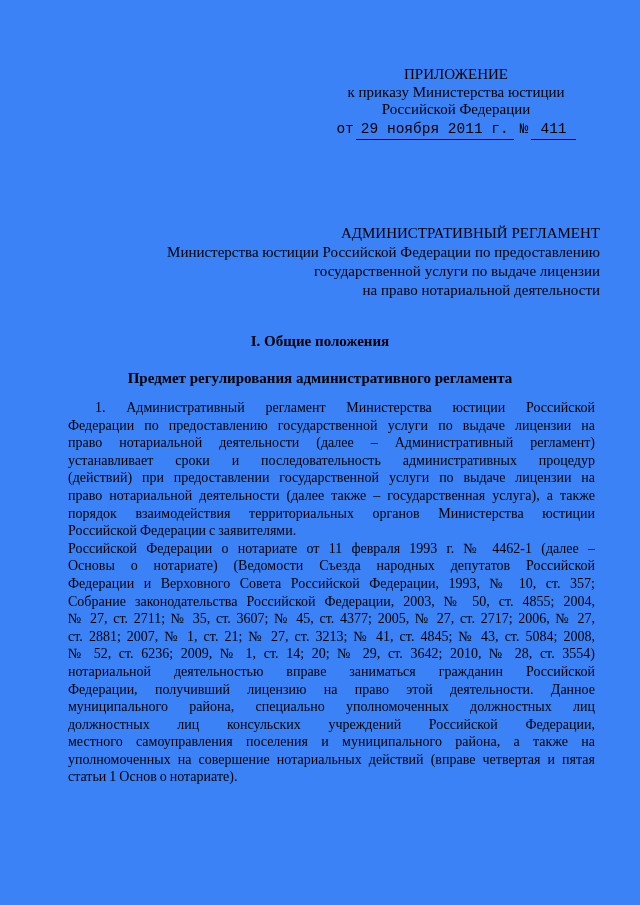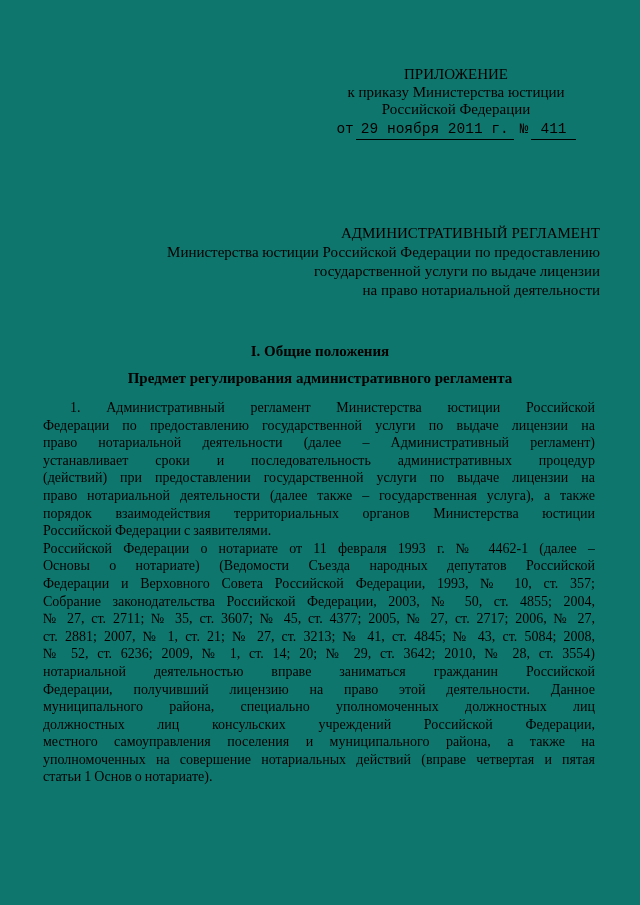--- a/index.html
+++ b/index.html
@@ -1,20 +1,20 @@
 <!DOCTYPE html>
 <html lang="ru"><head>
 <meta charset="utf-8">
 <style>
   html, body { margin: 0; padding: 0; background: #ffffff; }
   .page {
     position: relative;
     width: 640px;
     height: 905px;
-    background: #0f766e;
+    background: #3b82f6;
     color: #000000;
     font-family: "Liberation Serif", serif;
     overflow: hidden;
   }
 
   
   .appendix {
     position: absolute;
     left: 330px;
     top: 66px;
@@ -46,21 +46,21 @@
     text-align: right;
     font-weight: normal;
     font-size: 15px;
     line-height: 19px;
   }
 
   
   .chapter {
     position: absolute;
     left: 0; right: 0;
-    top: 343px;
+    top: 333px;
     text-align: center;
     font-weight: bold;
     font-size: 15px;
   }
   .subsection {
     position: absolute;
     left: 0; right: 0;
     top: 370px;
     text-align: center;
     font-weight: bold;
@@ -75,20 +75,21 @@
     width: 552px;
     font-size: 14px;
     line-height: 17.6px;
     word-spacing: -0.5px;
   }
   .bline {
     height: 17.6px;
     overflow: hidden;
     text-align: justify;
     text-align-last: justify;
+    margin-left: 25px;
   }
   .bline.first { text-indent: 27px; }
   .bline.plast { text-align-last: left; }
 </style>
 </head>
 <body>
 
 <div class="page">
 
   <div class="appendix">

